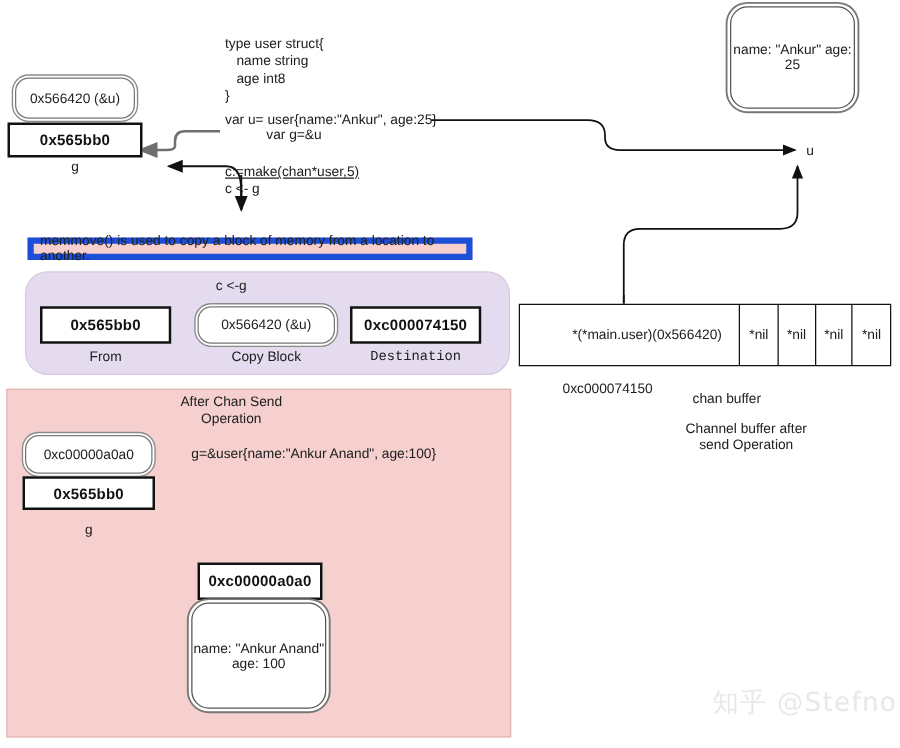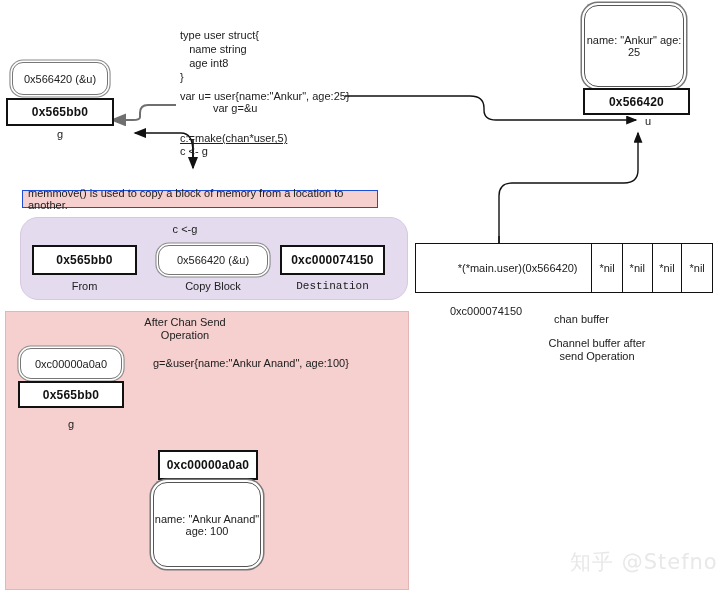--- a/index.html
+++ b/index.html
@@ -79,21 +79,21 @@
     border: 1px solid #d5c8e0;
     box-sizing: border-box;
   }
   .region-pink {
     background: #f6cfcf;
     border: 1px solid #e3b6b6;
     box-sizing: border-box;
   }
   .banner-pink {
     background: #f6cfcf;
-    border: 1px solid #1d4ed8;
+    border: 5px solid #1d4ed8;
     box-sizing: border-box;
     display: flex;
     align-items: center;
     padding-left: 5px;
     font-size: 11px;
     color: #202020;
   }
 
   
   .chanbuf {
@@ -172,21 +172,20 @@
     <div class="code-line">}</div>
   </div>
 
   <div class="abs code-line" style="left:180px; top:89px;">var u= user{name:"Ankur", age:25}</div>
   <div class="abs code-line" style="left:180px; top:101px;margin-left:33px;">var g=&amp;u</div>
   <div class="abs code-line" style="left:180px; top:131px;text-decoration:underline;">c:=make(chan*user,5)</div>
   <div class="abs code-line" style="left:180px; top:144px;text-align:right;">c &lt;- g</div>
 
   <div class="abs box-round" style="left:584px; top:5px; width:100px; height:82px;">name: "Ankur"
 age: 25</div>
-  <div class="abs box-rect" style="left:583px; top:88px; width:107px; height:27px;">0x566420</div>
   <div class="abs txt" style="left:645px; top:115px;">u</div>
 
   <div class="abs banner-pink" style="left:22px; top:190px; width:356px; height:18px;">memmove() is used to copy a block of memory from a location to another.</div>
 
   <div class="abs region-purple" style="left:20px; top:217px; width:388px; height:83px;"></div>
 
   <div class="abs txt txt-c" style="left:130px; top:223px; width:110px;">c &lt;-g</div>
 
   <div class="abs box-rect" style="left:32px; top:245px; width:105px; height:30px;">0x565bb0</div>
   <div class="abs txt txt-c" style="left:32px; top:280px; width:105px;">From</div>

